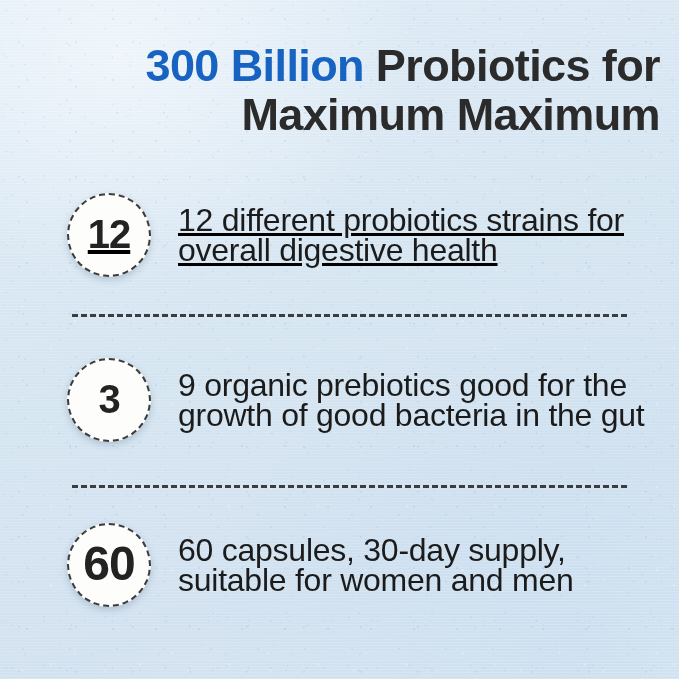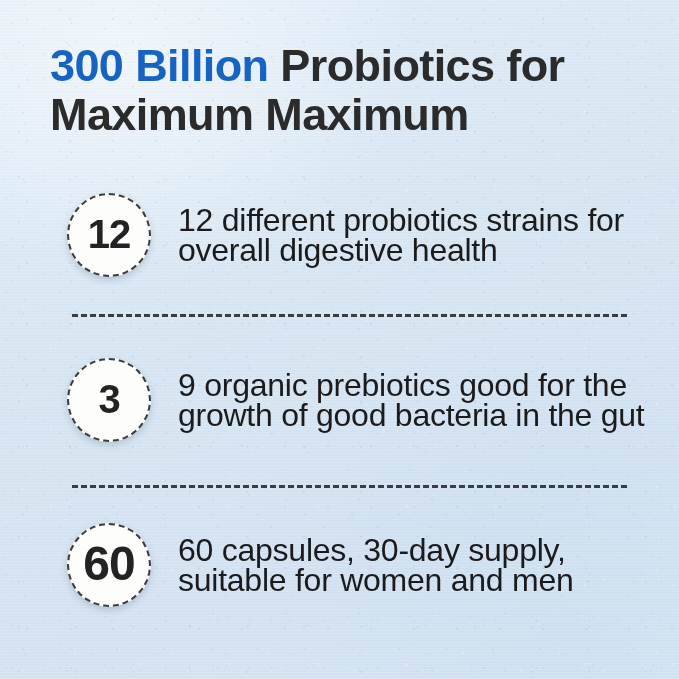--- a/index.html
+++ b/index.html
@@ -74,41 +74,41 @@
     height: 100%;
     box-sizing: border-box;
   }
 
   
   .headline {
     position: absolute;
     left: 0;
     right: 0;
     top: 41px;
-    text-align: left;
+    text-align: right;
     font-weight: bold;
     font-size: 45px;
     line-height: 49px;
     letter-spacing: -0.6px;
     color: #2b2b2b;
-    padding: 0 50px;
+    padding: 0 19px;
     box-sizing: border-box;
   }
   .headline .accent { color: #1763c2; }
   .headline .line2 { display: block; }
 
   
   .feature {
     position: absolute;
     left: 67px;
     right: 30px;
     display: flex;
     align-items: center;
   }
-  .feature-1 { top: 193px; }
+  .feature-1 { top: 193px; text-decoration: underline; }
   .feature-2 { top: 358px; }
   .feature-3 { top: 523px; }
 
   .badge {
     flex: 0 0 auto;
     width: 84px;
     height: 84px;
     border-radius: 50%;
     background: #fdfdfb;
     border: 2px dashed #3b3b3b;

